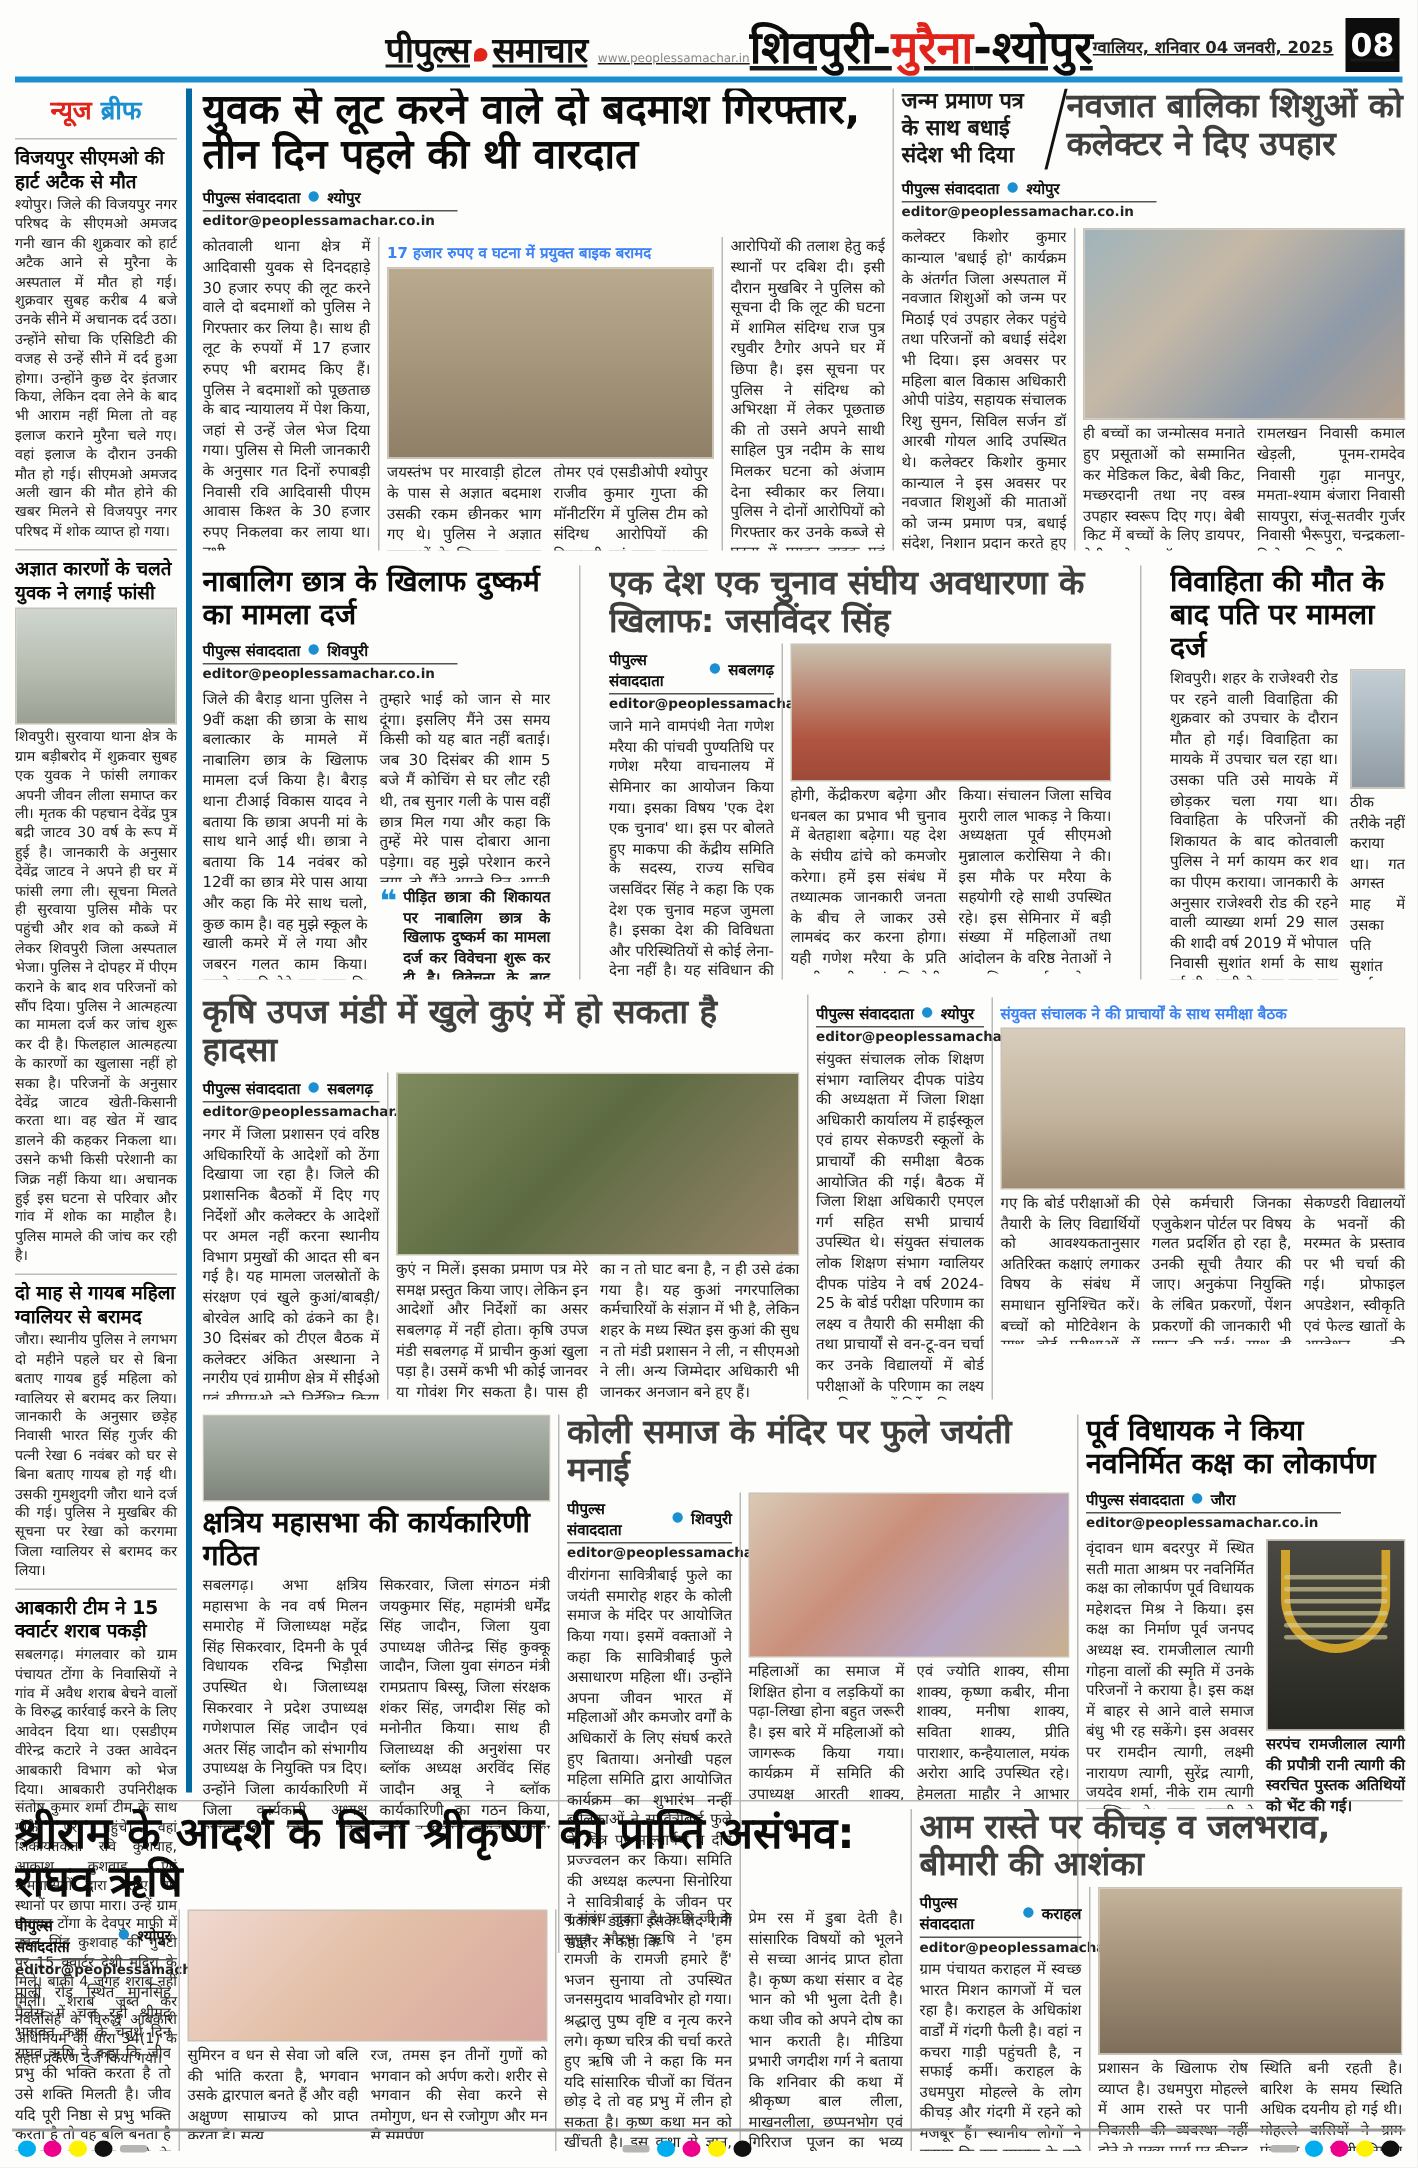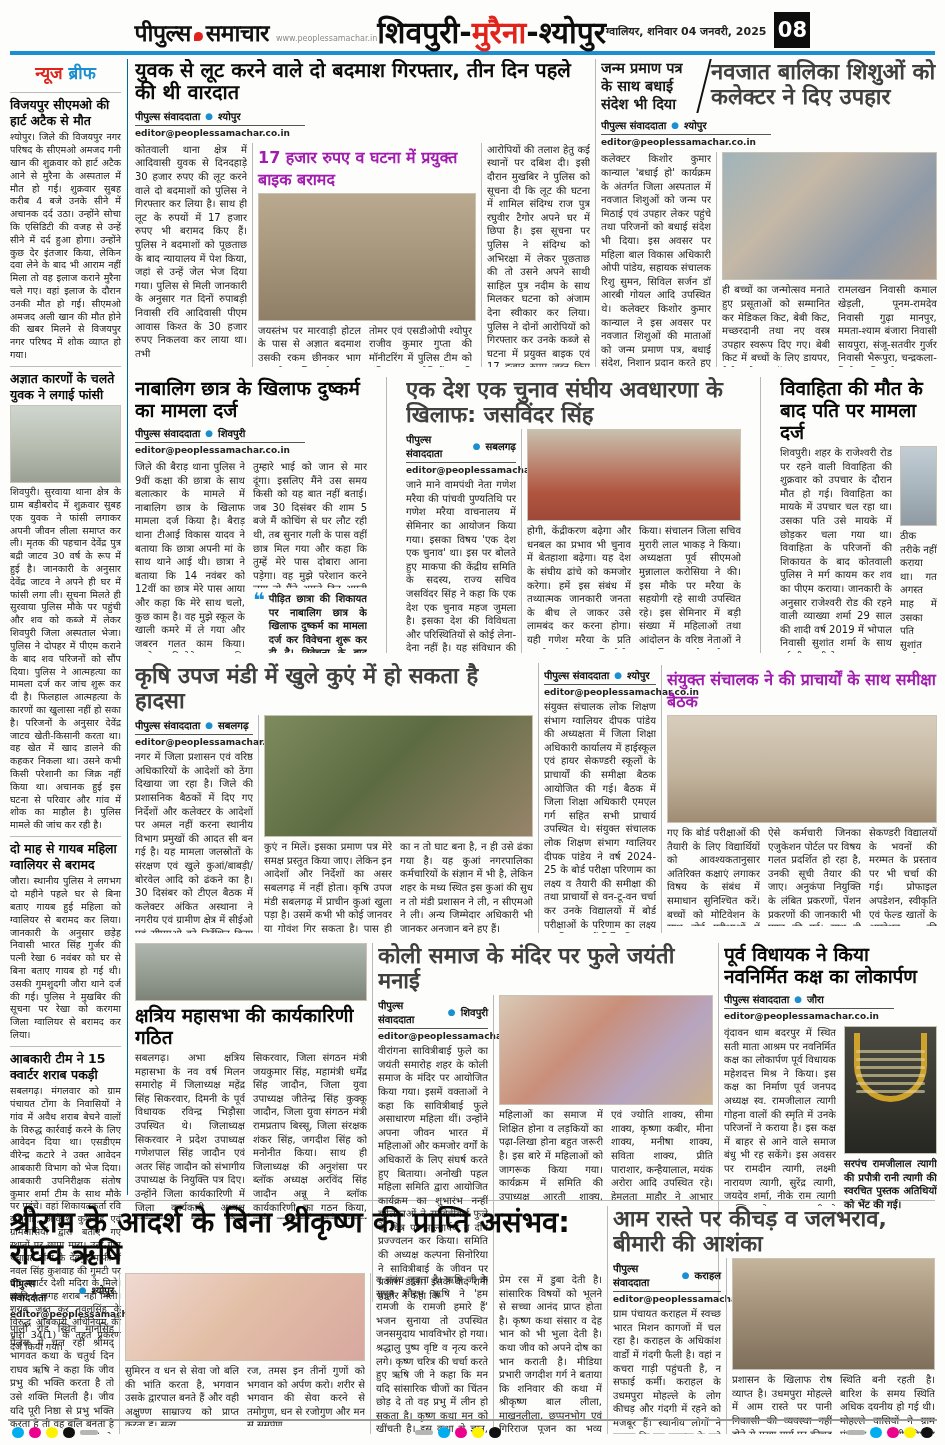--- a/index.html
+++ b/index.html
@@ -4,45 +4,45 @@
 <style>
   * { margin:0; padding:0; box-sizing:border-box; }
   html,body { background:#e8e8e8; }
   .page {
     position:relative; width:945px; height:1445px; margin:0 auto;
     background:#fdfdfb; overflow:hidden;
     font-family:"DejaVu Sans", sans-serif; color:#1a1a1a;
     padding:6px 10px 0 10px;
   }
   
-  .masthead { display:flex; align-items:flex-end; justify-content:center; height:42px; padding:0 2px; }
+  .masthead { display:flex; align-items:flex-end; justify-content:flex-end; height:42px; padding:0 2px;text-decoration:underline; }
   .logo-wrap { display:flex; align-items:baseline; gap:3px; }
   .logo-text { font-size:23px; font-weight:bold; color:#111; letter-spacing:-0.5px; }
   .logo-mark { width:9px; height:9px; border-radius:50% 50% 50% 0; background:#e0241b; display:inline-block; }
   .website { font-size:8px; color:#8a8a8a; margin-left:4px; }
   .edition { font-size:30px; font-weight:bold; color:#0d0d0d; line-height:1; }
   .edition .red { color:#e0241b; }
   .mast-right { display:flex; align-items:center; gap:8px; }
   .dateline { font-size:11px; font-weight:bold; color:#222; }
   .page-num { width:36px; height:36px; background:#0d0d0d; color:#fff; font-size:21px; font-weight:bold; display:flex; align-items:center; justify-content:center; }
   .mast-rule { height:4px; background:#1b8fd0; margin-top:3px; }
 
   
   .upper { display:flex; margin-top:4px; height:1136px; }
-  .sidebar { width:118px; flex:none; padding-right:6px; border-right:1px solid #0369a1; }
+  .sidebar { width:118px; flex:none; padding-right:6px; border-right:4px solid #0369a1; }
   .main { flex:1; padding-left:7px; display:flex; flex-direction:column; }
   .row { display:flex; }
   .vsep { width:1px; background:#b9b9b9; margin:0 5px; flex:none; }
   .hsep { height:1px; background:#b9b9b9; margin:5px 0; }
 
   
-  .headline-xl { font-size:20px; font-weight:bold; line-height:1.12; color:#0b0b0b; }
+  .headline-xl { font-size:27px; font-weight:bold; line-height:1.12; color:#0b0b0b; }
   .headline-lg { font-size:22px; font-weight:bold; line-height:1.14; color:#404040; }
   .headline-md { font-size:19px; font-weight:bold; line-height:1.16; color:#0b0b0b; }
-  .subhead { font-size:16px; font-weight:bold; color:#a21caf; margin:3px 0; }
+  .subhead { font-size:10px; font-weight:bold; color:#3b82f6; margin:3px 0; }
   .byline { display:flex; align-items:center; gap:5px; font-size:10px; font-weight:bold; color:#111;
             border-bottom:1px solid #555; padding:3px 0 2px 0; }
   .byline .dot { color:#1b8fd0; font-size:9px; }
   .email { font-size:9px; font-weight:bold; color:#222; padding:2px 0 3px 0; }
   .body-text { font-size:10px; line-height:1.36; text-align:justify; color:#1c1c1c; }
   .col { overflow:hidden; }
 
   
   .photo { position:relative; width:100%; border:1px solid #c9c2b5; overflow:hidden; }
   .ph-police   { background:linear-gradient(180deg,#b9a98f 0%,#a99a80 40%,#8e7f66 100%); }

